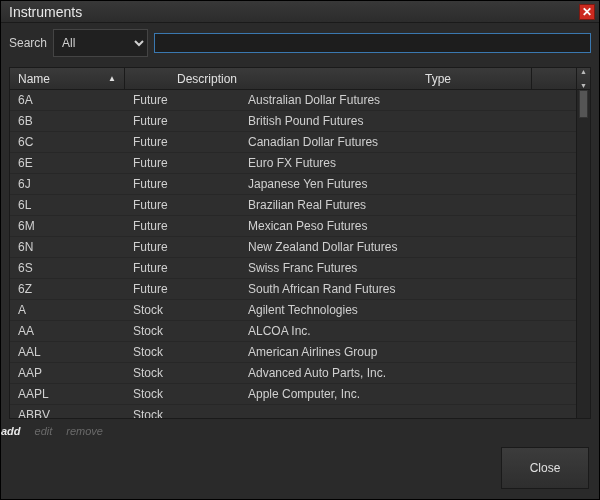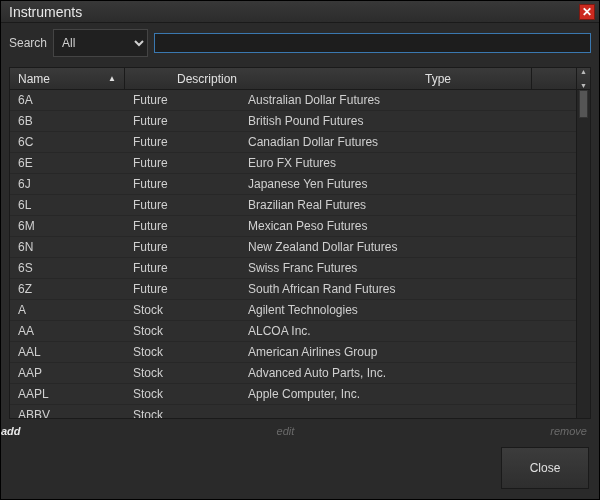--- a/index.html
+++ b/index.html
@@ -154,21 +154,21 @@
     position: absolute;
     top: 0;
     left: 2px;
     right: 2px;
     height: 28px;
     background: #555;
     border: 1px solid #333;
   }
   .actions-row {
     display: flex;
-    justify-content: space-between;
+    justify-content: flex-start;
     gap: 14px;
     padding: 6px 12px 4px 0;
     font-size: 11px;
     font-style: italic;
   }
   .action-add { color: #e8e8e8; cursor: pointer; font-weight: bold; }
   .action-disabled { color: #6a6a6a; }
   .footer {
     display: flex;
     justify-content: flex-end;

